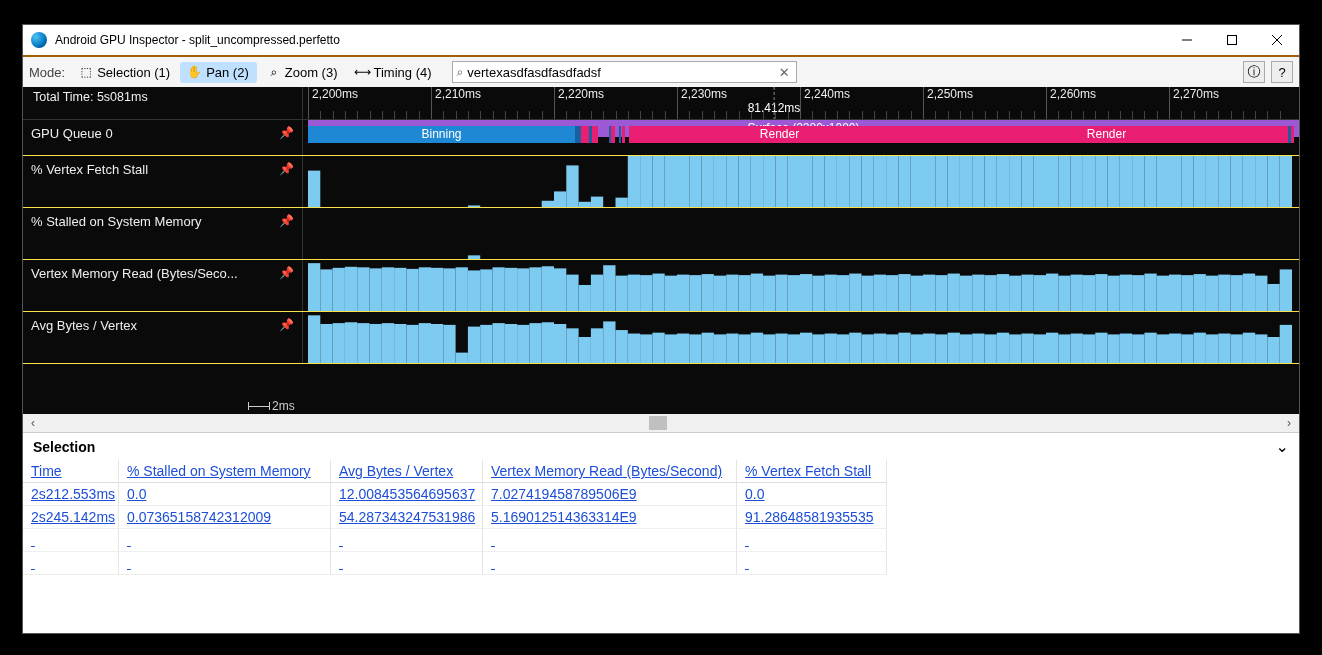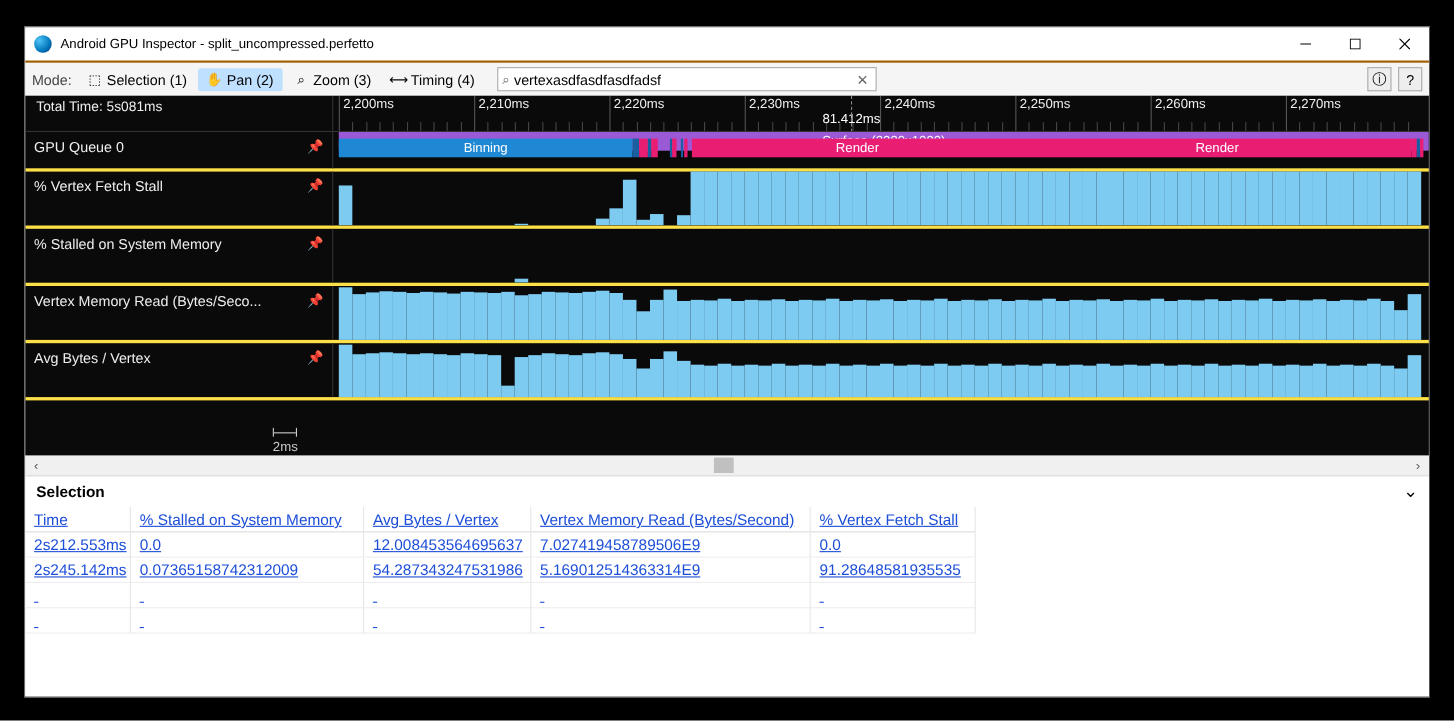--- a/index.html
+++ b/index.html
@@ -25,23 +25,23 @@
 .info-btn { width: 22px; height: 22px; border: 1px solid #aaa; background:#eee; display:flex;align-items:center;justify-content:center; font-size:13px; cursor:pointer; margin-left:4px; }
 
 .timeline { background: #0a0a0a; flex: 0 0 327px; display: flex; flex-direction: column; position: relative; overflow: hidden; }
 .time-header { height: 33px; display: flex; color: #eee; font-size: 12.5px; border-bottom: 1px solid #333; }
 .time-header .total { width: 280px; padding: 3px 10px; display:flex; align-items:flex-start; border-right:1px solid #333;}
 .time-header .ruler { flex:1; position:relative; overflow:hidden; }
 .ruler .tick { position:absolute; top:0; height:100%; border-left:1px solid #555; padding-left:3px; font-size:12px; }
 .ruler .minor { position:absolute; bottom:0; height:8px; border-left:1px solid #444; }
 .ruler .marker { position:absolute; top:14px; font-size:12px; color:#fff; background:transparent; }
 .ruler .marker::before { content:""; position:absolute; left:50%; top:-14px; height:33px; border-left:1px dashed #888; }
-.scale-hint { position:absolute; bottom:1px; left:225px; font-size:12px; color:#ccc; display:flex; align-items:center; gap:2px;flex-direction:column;}
-
-.track-row { display:flex; border-bottom:3px solid #fde047; }
+.scale-hint { position:absolute; bottom:1px; left:225px; font-size:12px; color:#ccc; display:flex; align-items:center; gap:2px;}
+
+.track-row { display:flex; border-bottom:1px solid #fde047; }
 .track-label { width:280px; color:#eee; font-size:13px; padding:6px 8px; display:flex; align-items:flex-start; justify-content:space-between; border-right:1px solid #333; }
 .track-label .pin { cursor:pointer; font-size:12px; color:#ccc; }
 .track-body { flex:1; position:relative; overflow:hidden; }
 
 .bar-surface { position:absolute; top:0; height:17px; background:#9b59d6; color:#fff; font-size:12px; text-align:center; line-height:17px; overflow:hidden;}
 .bar-seg { position:absolute; top:6px; height:17px; font-size:12px; color:#fff; text-align:center; line-height:17px; overflow:hidden;}
 .seg-binning { background:#1e88d4; }
 .seg-render { background:#e91e73; }
 .seg-thin { background:#e91e73; }
 .thin-blue{ background:#1a5fa0;}

